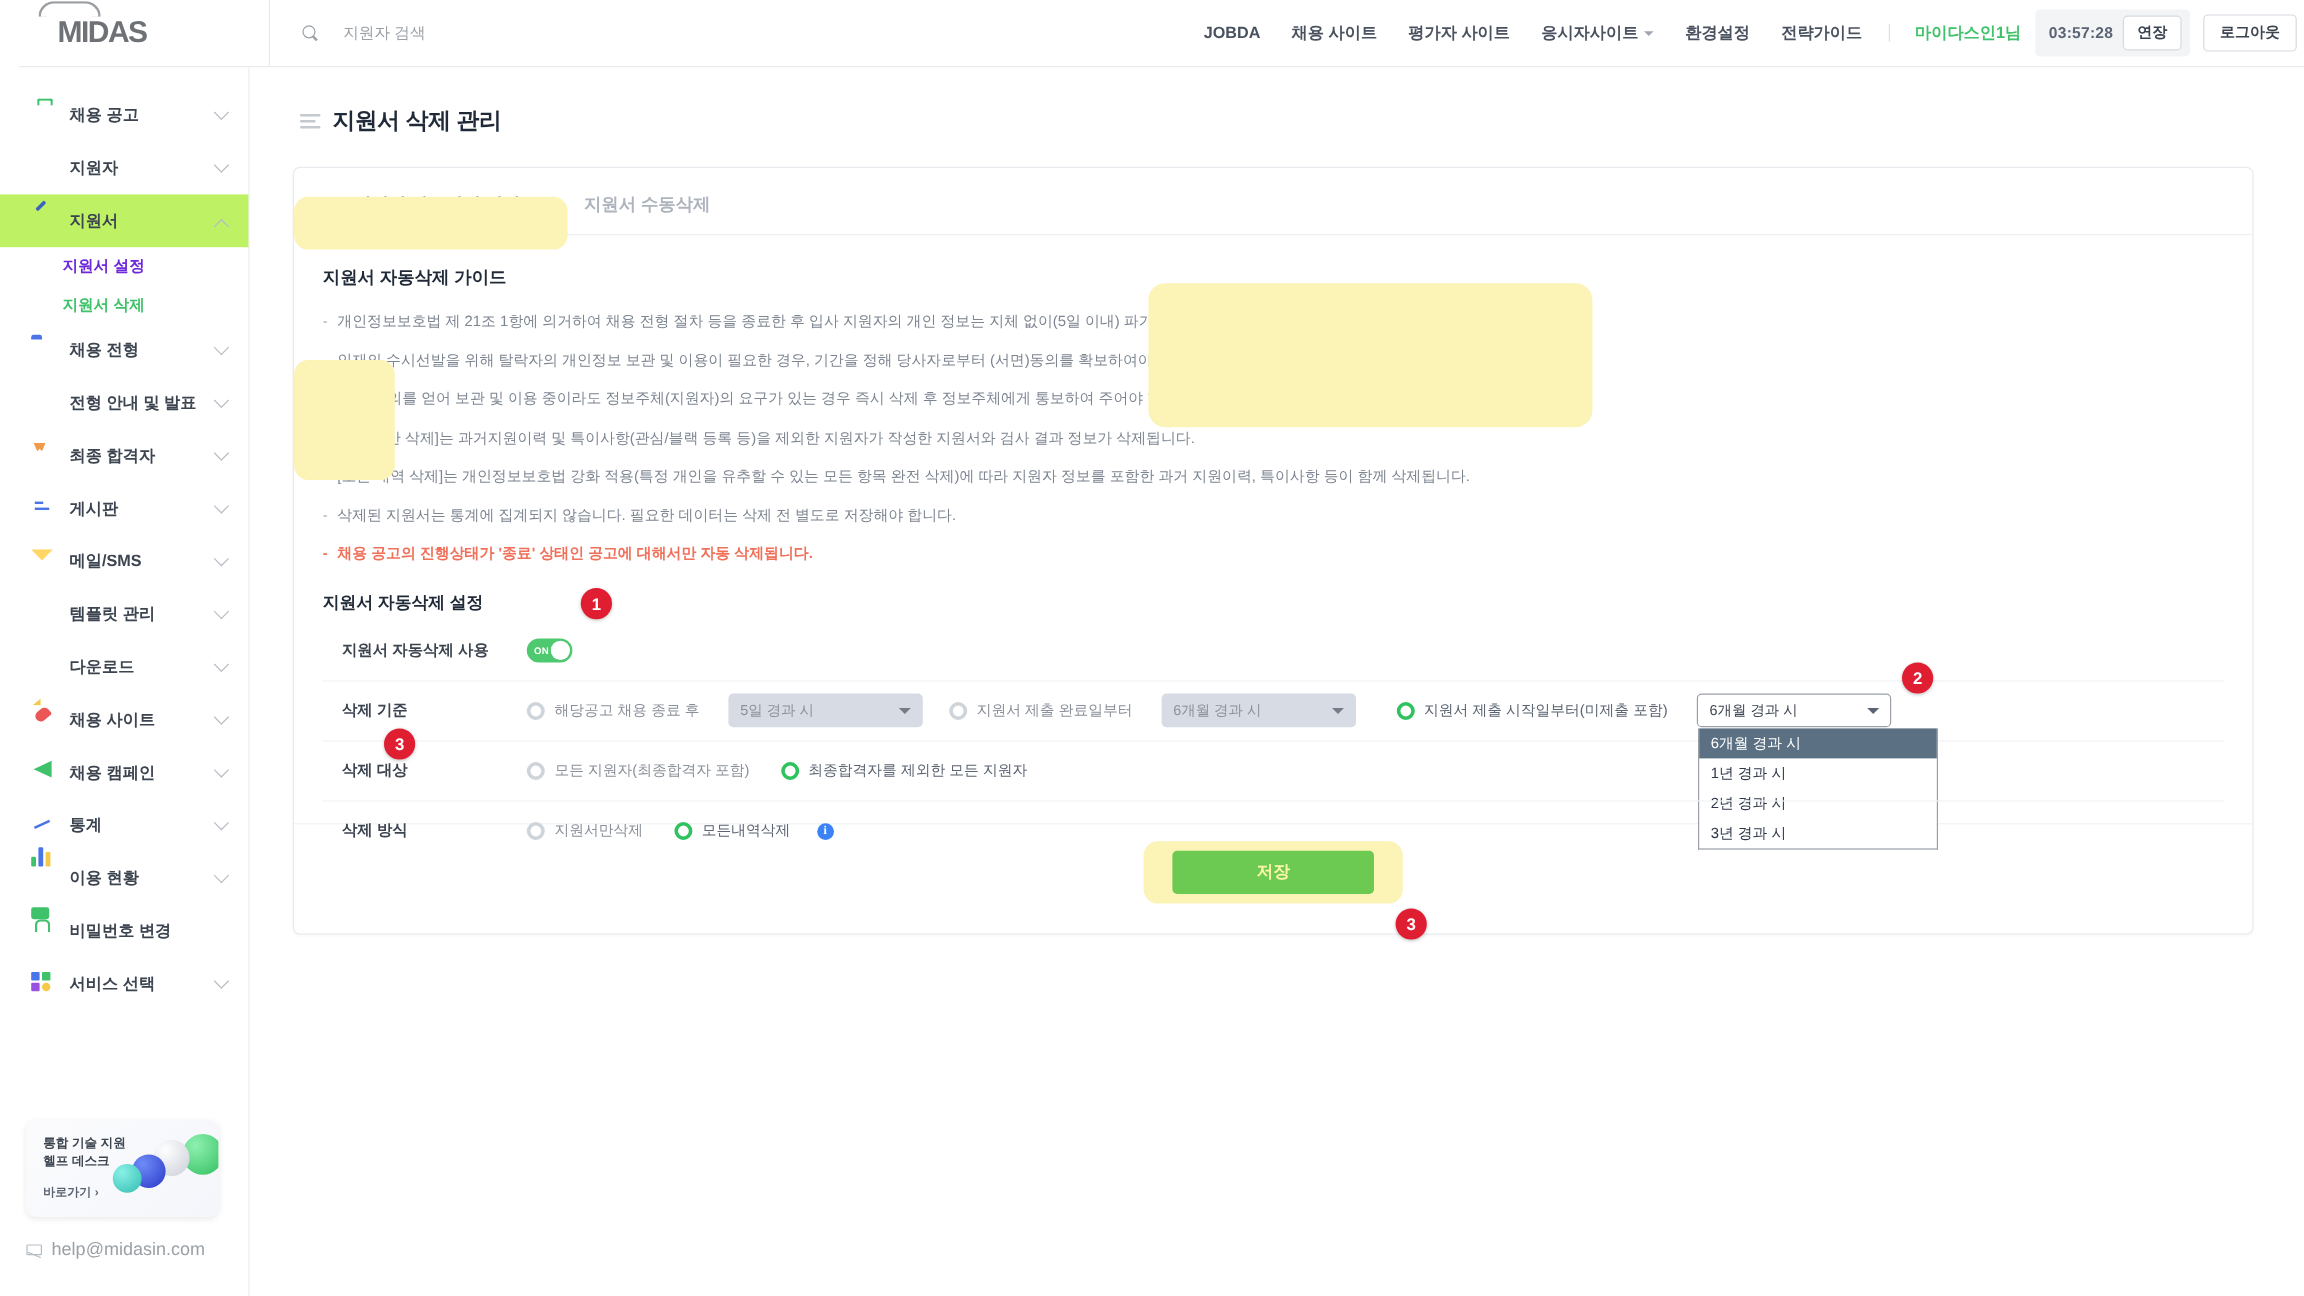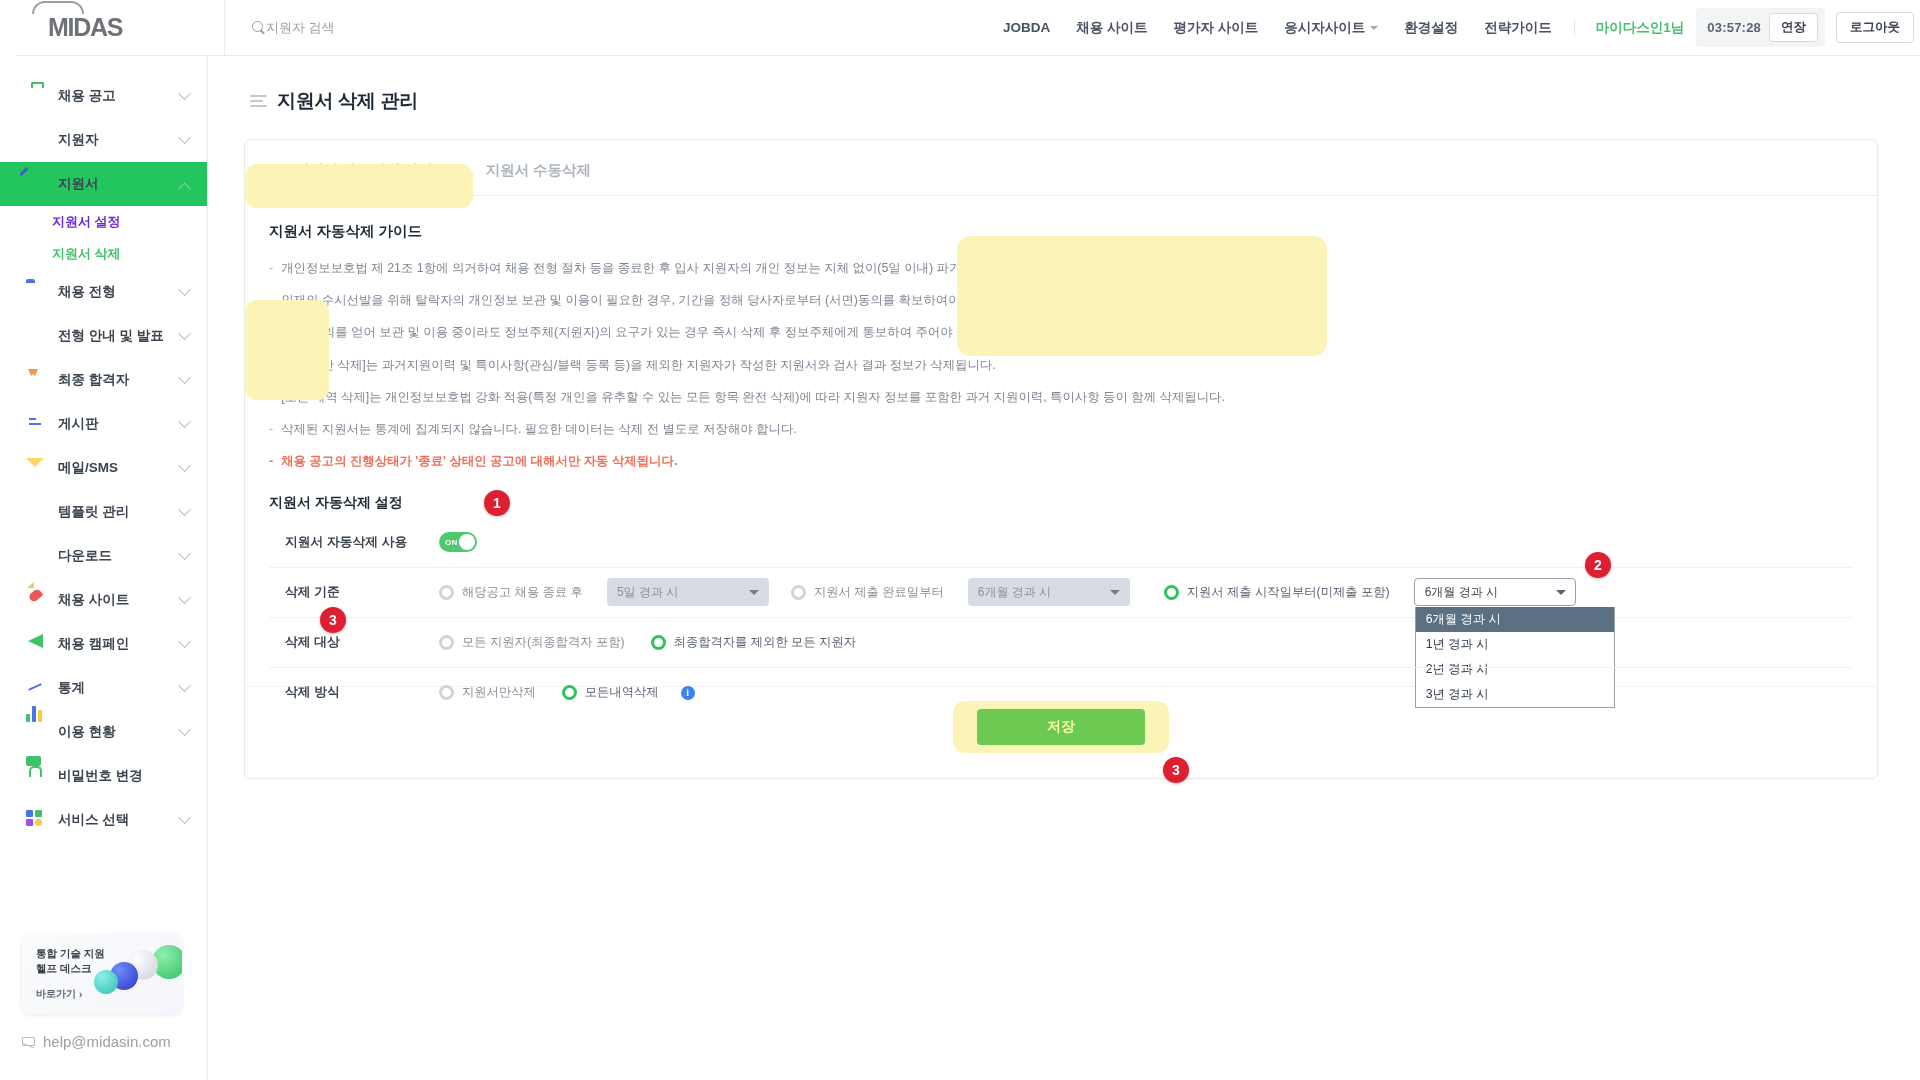--- a/index.html
+++ b/index.html
@@ -19,21 +19,21 @@
   .logo-text {
     font-size: 25px; font-weight: bold; color: #6e7277; letter-spacing: -1.3px;
     font-family: "Liberation Sans", sans-serif; position: relative;
   }
   .logo-arc {
     position:absolute; left: 16px; top: 1px; width: 52px; height: 13px;
     border: 2px solid #9a9da1; border-bottom: none;
     border-radius: 26px 26px 0 0;
   }
   .topbar-sep { width: 1px; height: 56px; background: #e8eaed; }
-  .search-area { display: flex; align-items: center; gap: 0; padding-left: 27px; }
+  .search-area { display: flex; align-items: center; gap: 20px; padding-left: 27px; }
   .search-ico { width: 14px; height: 14px; position: relative; display:inline-block; }
   .search-ico::before {
     content:""; position:absolute; width: 9px; height: 9px; border: 1.6px solid #9aa0a6;
     border-radius: 50%; left: 0; top: 0;
   }
   .search-ico::after {
     content:""; position:absolute; width: 5px; height: 1.6px; background:#9aa0a6;
     transform: rotate(45deg); left: 8px; top: 10px;
   }
   .search-label { font-size: 13px; color: #9aa0a6; }
@@ -60,21 +60,21 @@
 
   
   .sidebar {
     position: absolute; top: 56px; left: 0; width: 208px; height: 1024px;
     background: #fff; border-right: 1px solid #e8eaed; padding-top: 18px;
   }
   .snav-item {
     height: 44px; display: flex; align-items: center; padding: 0 18px 0 26px;
     cursor: pointer; position: relative;
   }
-  .snav-item.active { background: #22c55e; }
+  .snav-item.active { background: #bef264; text-align: center; }
   .snav-ico { width: 20px; height: 20px; margin-right: 12px; flex: 0 0 20px; position: relative; }
   .snav-label { font-size: 13.5px; font-weight: bold; color: #3c4450; white-space: nowrap; }
   .chev {
     margin-left: auto; width: 9px; height: 9px; border-right: 1.6px solid #b6bcc4;
     border-bottom: 1.6px solid #b6bcc4; transform: rotate(45deg) translate(-2px,-2px);
   }
   .chev.up { transform: rotate(-135deg) translate(-3px,-3px); }
   .sub-item {
     height: 32px; display: flex; align-items: center; padding-left: 52px;
     font-size: 13px; font-weight: bold; color: #6d28d9; cursor: pointer;
@@ -154,21 +154,20 @@
 
   .card {
     margin: 25px 42px 0 36px; border:1px solid #e8eaed; border-radius: 6px;
     background:#fff; height: 640px; position: relative;
     box-shadow: 0 1px 2px rgba(0,0,0,.02);
   }
   .tabs { display:flex; align-items:flex-end; height: 56px; padding-left: 24px; border-bottom: 1px solid #eceef1; }
   .tab {
     font-size: 14.5px; font-weight: bold; color: #1f2937; padding: 0 26px 15px; cursor:pointer;
     position: relative;
-    font-family: Liberation Serif, serif;
   }
   .tab.active::after {
     content:""; position:absolute; left:0; right:0; bottom:-1px; height:3px; background:#3fc26a;
   }
   .tab.inactive { color:#aeb4bd; }
   .tab-sep { width:1px; height:14px; background:#e2e5e9; margin-bottom:17px; }
 
   .guide { padding: 26px 0 0 24px; }
   .guide-title { font-size: 14.5px; font-weight: bold; color:#1f2937; margin-bottom: 18px; }
   .guide-line {

